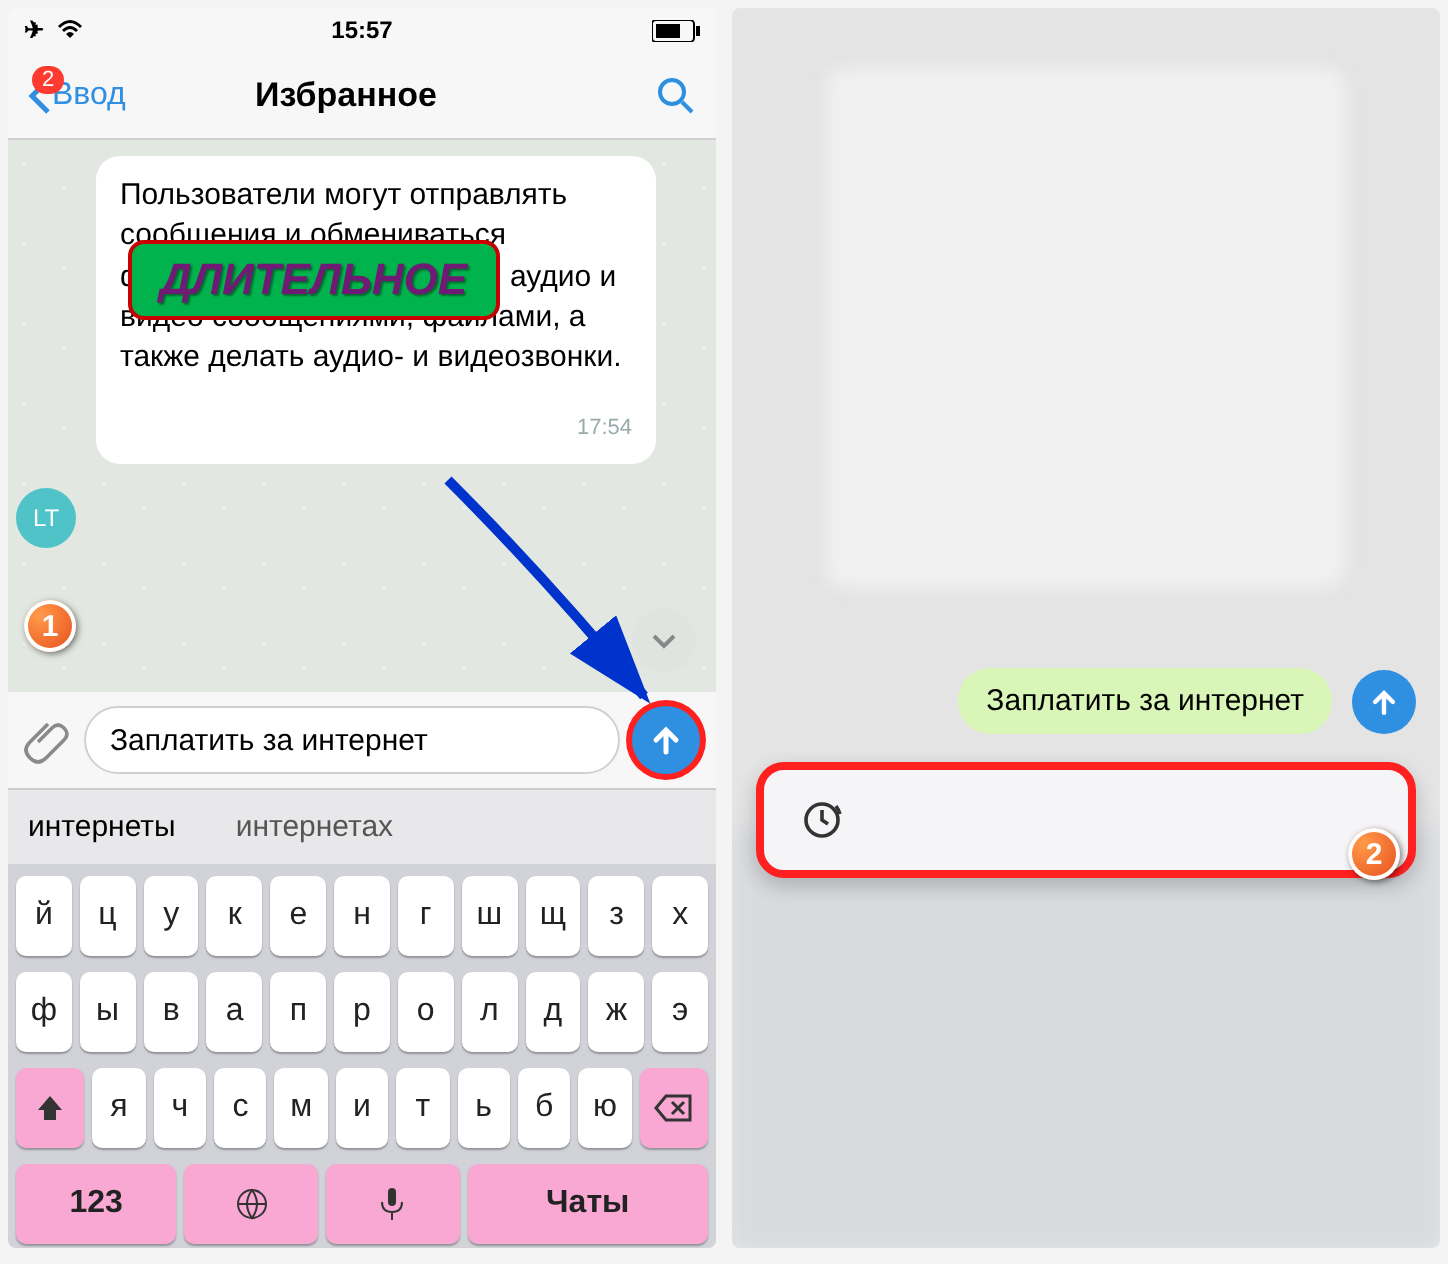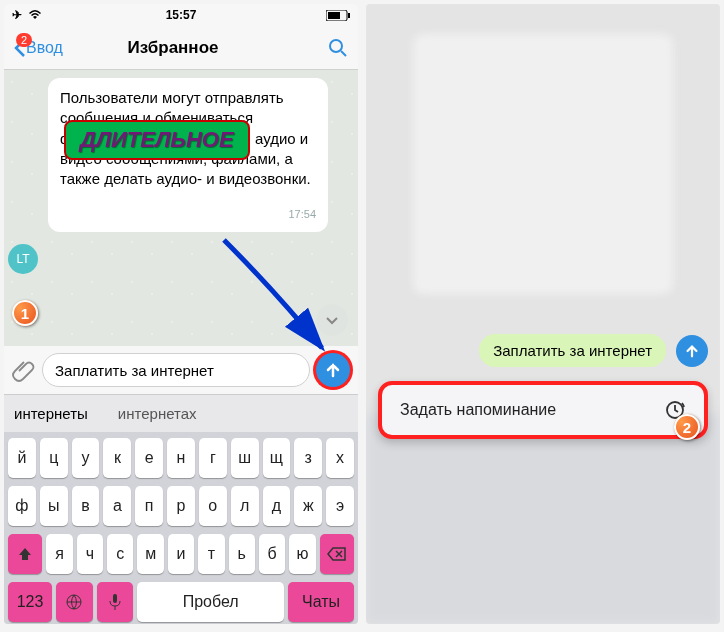--- a/index.html
+++ b/index.html
@@ -27,21 +27,21 @@
   .send-btn { width: 34px; height: 34px; background: #2f8fe0; border-radius: 50%; display: flex; align-items: center; justify-content: center; color: #fff; position: relative; }
   .highlight-red { box-shadow: 0 0 0 3px #ff2020; }
   .num-badge { position: absolute; width: 26px; height: 26px; border-radius: 50%; background: radial-gradient(circle at 30% 30%, #ff9a4a, #e64a19); color: #fff; font-weight: bold; font-size: 15px; display: flex; align-items: center; justify-content: center; box-shadow: 1px 1px 3px rgba(0,0,0,.5), inset 0 0 0 2px #fff; z-index: 10; }
   .badge1 { top: 296px; left: 8px; }
   .badge2 { top: 410px; right: 20px; }
   .suggest-bar { height: 38px; background: #e8e8ea; display: flex; align-items: center; padding: 0 10px; gap: 30px; font-size: 15px; color: #555; border-top: 1px solid #ccc; }
   .suggest-bar span:first-child { color: #000; }
   .kbd { background: #d1d3d8; padding: 6px 4px; display: flex; flex-direction: column; gap: 8px; }
   .kbd-row { display: flex; gap: 4px; justify-content: center; }
   .key { flex: 1; height: 40px; background: #fff; border-radius: 5px; display: flex; align-items: center; justify-content: center; font-size: 16px; box-shadow: 0 1px 1px rgba(0,0,0,.3); color: #222; }
-  .key-dark { background: #ec4899; }
+  .key-dark { background: #f9a8d4; font-weight: bold; }
   .key-space { flex: 4; }
   
   .phone.blurred .blur-layer { position: absolute; inset: 0; background: #e4e4e4; filter: blur(1px); }
   .blur-content { position: absolute; inset: 0; display: flex; flex-direction: column; }
   .blur-top { height: 300px; display: flex; justify-content: center; align-items: flex-start; padding-top: 30px; }
   .blur-paper { width: 260px; height: 260px; background: #f0f0f0; border-radius: 10px; filter: blur(4px); }
   .focused-part { position: absolute; top: 322px; left: 0; right: 0; padding: 8px 12px; display: flex; flex-direction: column; gap: 14px; }
   .chip-row { display: flex; align-items: center; gap: 10px; justify-content: flex-end; }
   .chip { background: #d9f5b8; padding: 8px 14px; border-radius: 16px; font-size: 15px; }
   .send-small { width: 32px; height: 32px; background: #2f8fe0; border-radius: 50%; display: flex; align-items: center; justify-content: center; color: #fff; }
@@ -193,21 +193,20 @@
             <circle cx="9" cy="9" r="7" stroke="#333" fill="none"></circle>
             <path d="M2 9 H16 M9 2 Q14 9 9 16 Q4 9 9 2" stroke="#333" fill="none"></path>
           </svg>
       </div>
       <div class="key key-dark" style="flex:1">
         <svg width="14" height="18" viewBox="0 0 14 18">
             <rect x="5" y="1" width="4" height="9" rx="2" fill="#333"></rect>
             <path d="M2 8 Q2 13 7 13 Q12 13 12 8 M7 13 V17" stroke="#333" fill="none"></path>
           </svg>
       </div>
-      <div class="key key-space">Пробел</div>
       <div class="key key-dark" style="flex:1.8">Чаты</div>
     </div>
   </div>
 </div>
 
 <div class="phone blurred">
   <div class="blur-layer"></div>
   <div class="blur-content">
     <div class="blur-top">
         <div class="blur-paper"></div>
@@ -216,21 +215,20 @@
     <div class="focused-part">
       <div class="chip-row">
         <div class="chip">Заплатить за интернет</div>
         <div class="send-small">
           <svg width="16" height="16" viewBox="0 0 18 18">
               <path d="M9 15 L9 4 M4 9 L9 4 L14 9" stroke="#fff" stroke-width="2.5" fill="none" stroke-linecap="round"></path>
             </svg>
         </div>
       </div>
       <div class="reminder-box">
-        <span>Задать напоминание</span>
         <span>
           <svg width="22" height="22" viewBox="0 0 22 22">
               <circle cx="11" cy="11" r="8" stroke="#333" stroke-width="1.8" fill="none"></circle>
               <path d="M11 6 V11 L14 13" stroke="#333" stroke-width="1.8" fill="none"></path>
               <path d="M18 4 A12 12 0 0 1 20 8" stroke="#333" stroke-width="1.8" fill="none"></path>
             </svg>
         </span>
       </div>
     </div>
   </div>

